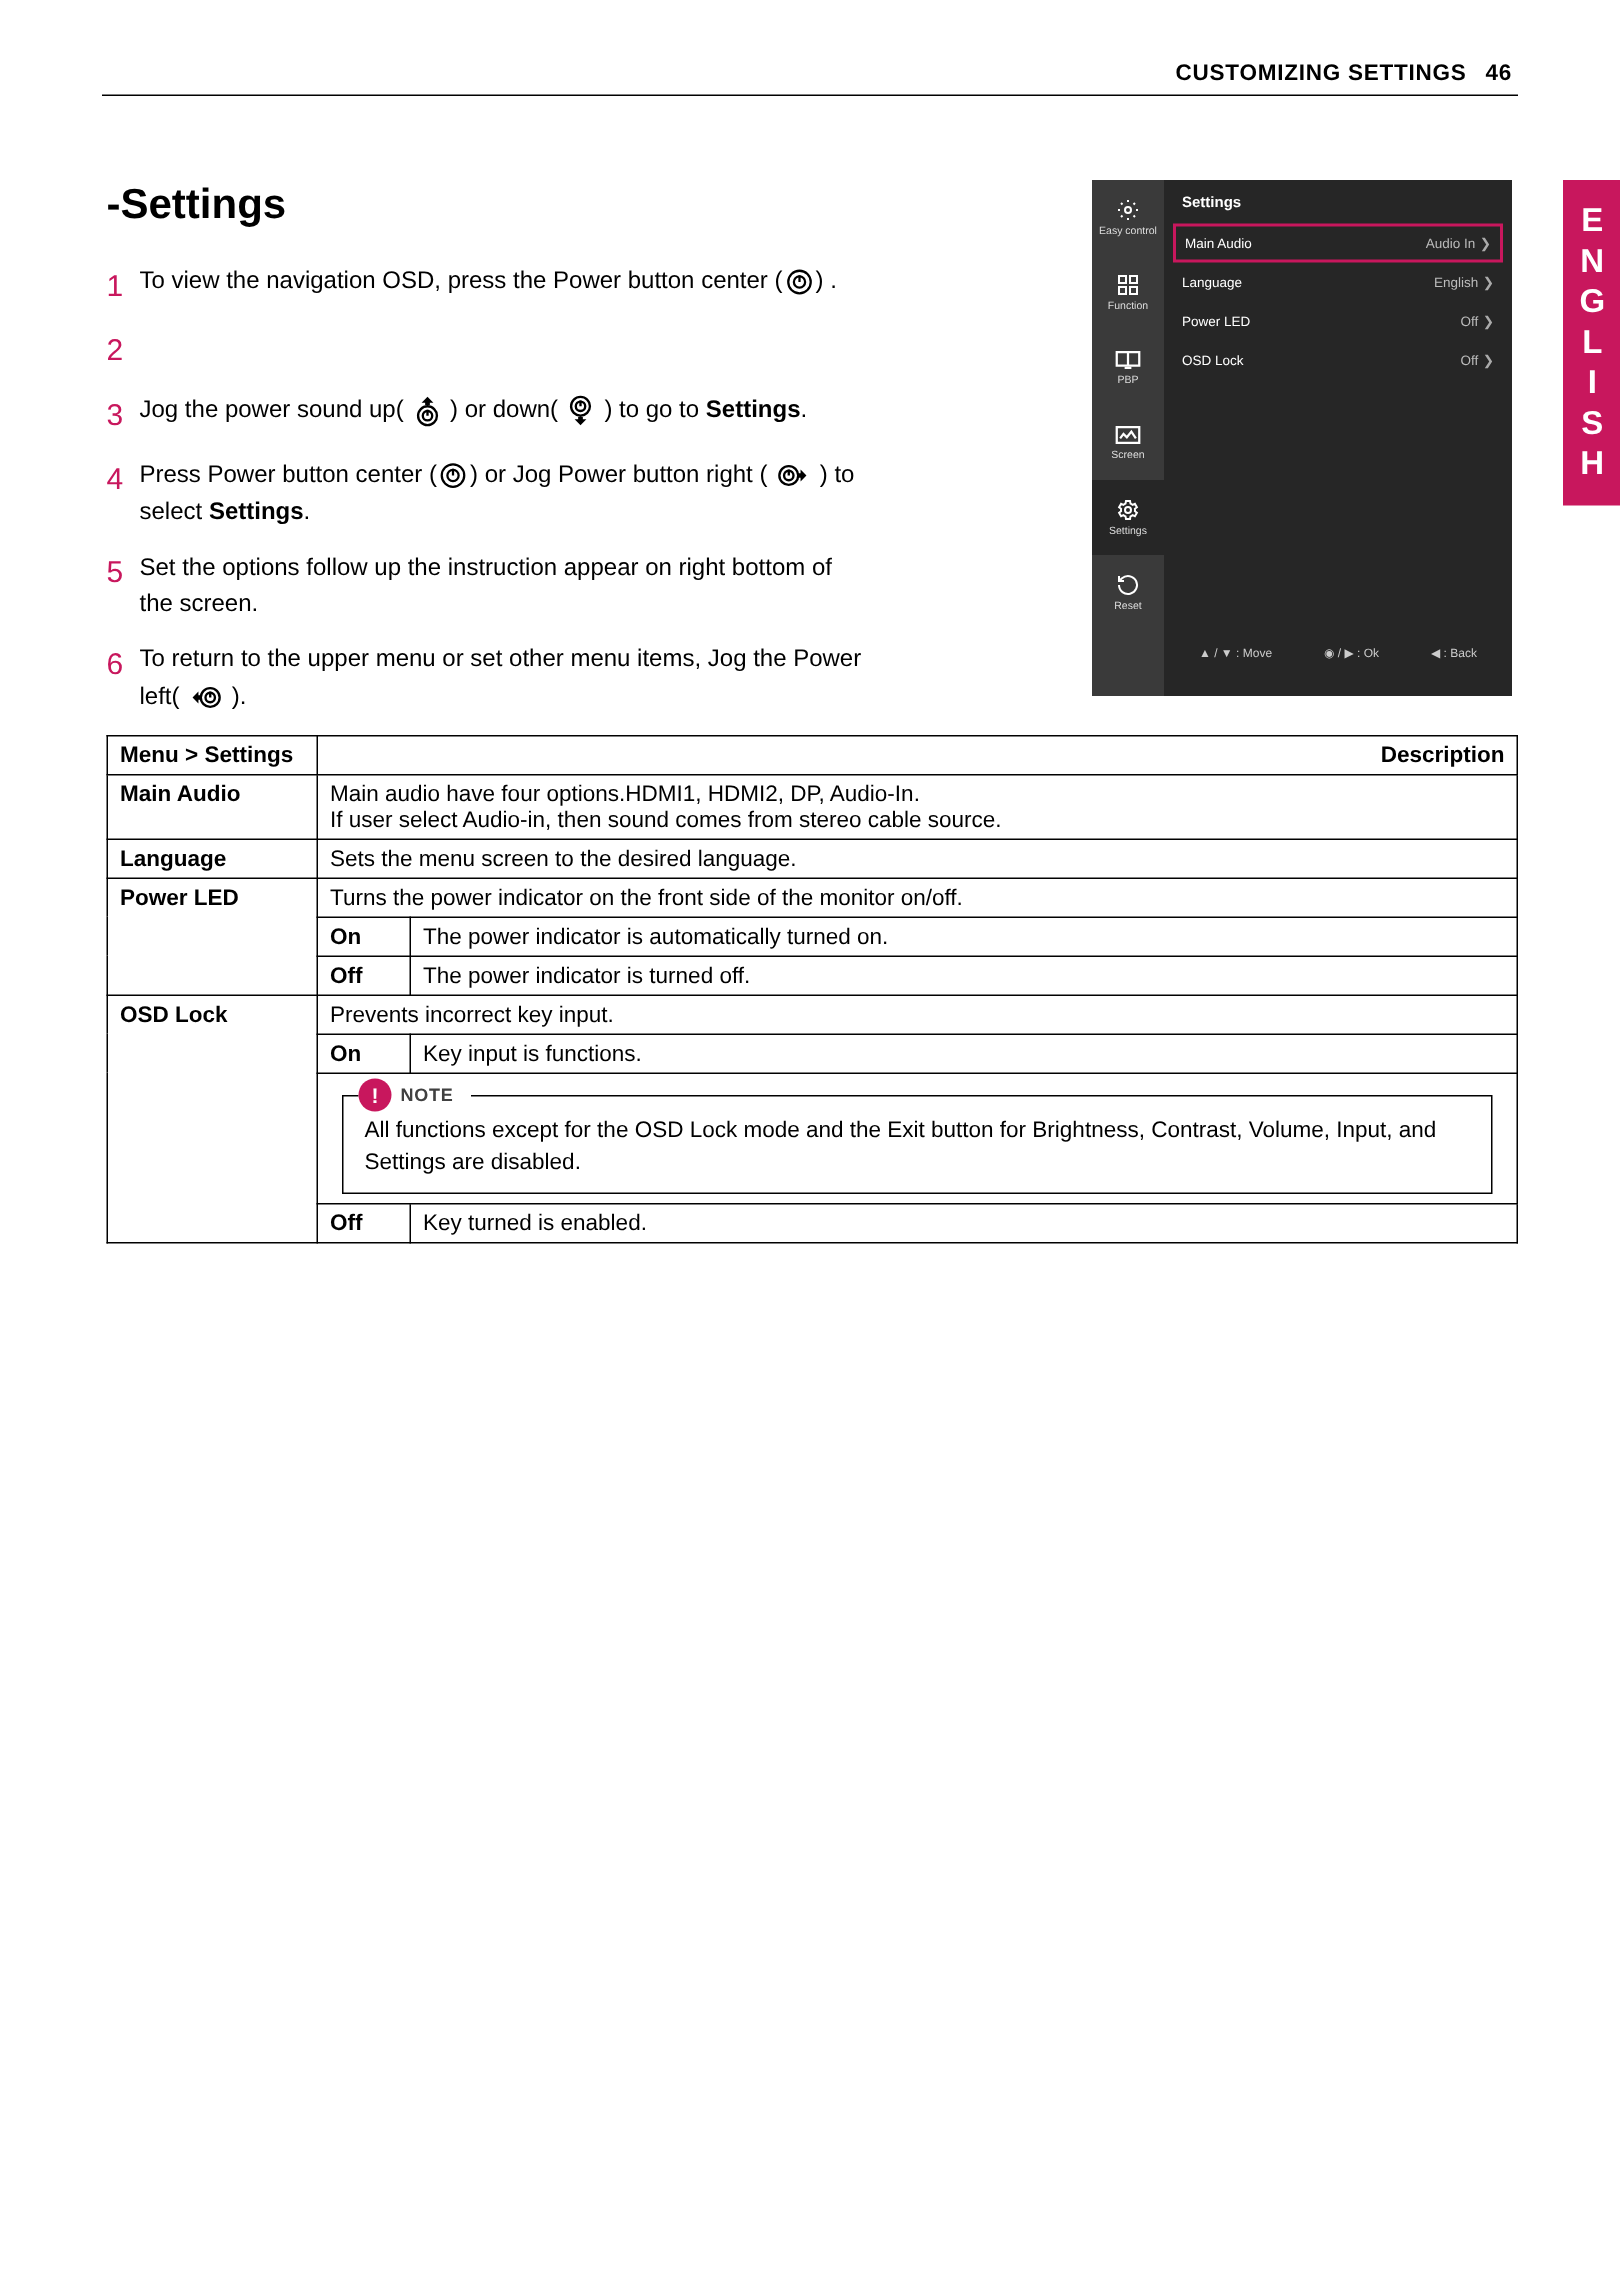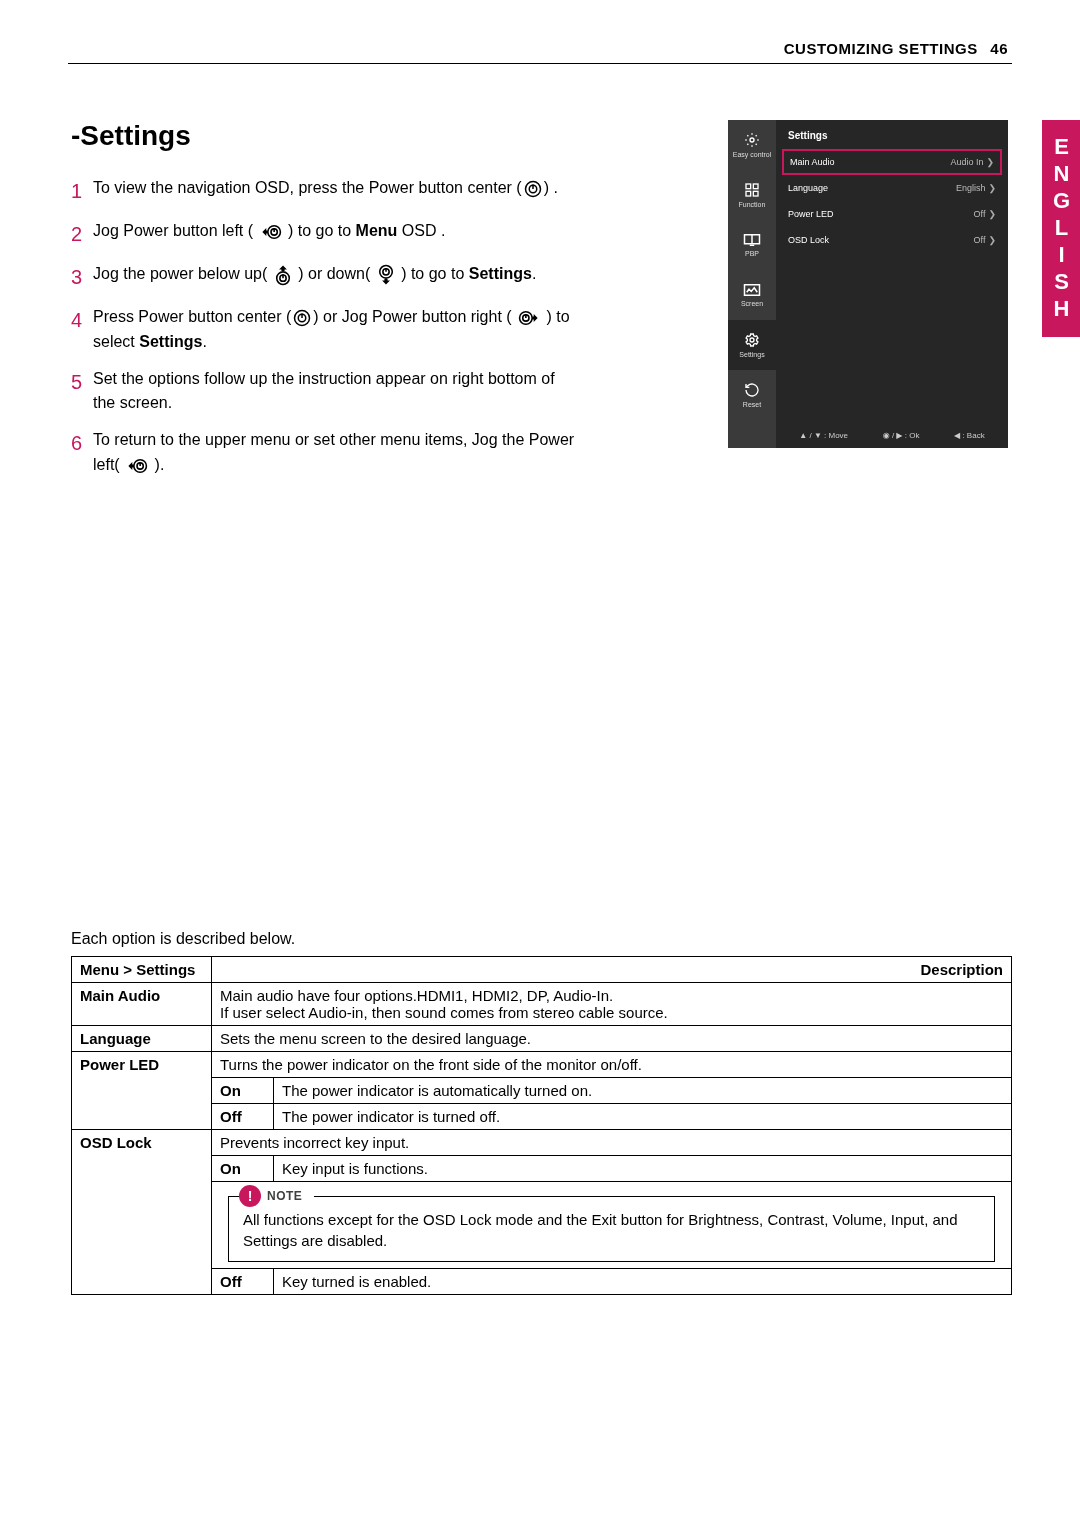--- a/index.html
+++ b/index.html
@@ -106,21 +106,21 @@
   .osd-row.sel {
     border: 2px solid #c8175d;
     margin: 0 6px;
     padding: 6px 6px;
   }
   .osd-row .val { color: #bbb; display:flex; align-items:center; gap:3px;justify-content:flex-end;}
   .osd-footer {
     margin-top: auto;
     display: flex;
     justify-content: space-around;
-    padding: 8px 6px 8px;
+    padding: 8px 6px 24px;
     font-size: 8px;
     color: #ccc;
   }
   .each-desc {
     margin-top: 452px;
     font-size: 16px;
   }
   table.desc {
     width: 100%;
     border-collapse: collapse;
@@ -291,35 +291,25 @@
             <svg width="18" height="18" viewBox="0 0 24 24" fill="none" stroke="#000" stroke-width="2">
               <circle cx="12" cy="12" r="10"></circle>
               <circle cx="12" cy="12" r="5"></circle>
               <line x1="12" y1="6" x2="12" y2="12"></line>
             </svg>
           </span><span>) .</span>
       </span>
     </li>
     <li>
       <span class="num">2</span>
-      <span>
-        <span>Jog Power button left ( </span><span class="power-icon">
-            <svg width="22" height="18" viewBox="0 0 28 22">
-              <path d="M3 11l5-5v3h2v4H8v3z" fill="#000"></path>
-              <circle cx="18" cy="11" r="8" fill="none" stroke="#000" stroke-width="2"></circle>
-              <circle cx="18" cy="11" r="4" fill="none" stroke="#000" stroke-width="2"></circle>
-              <line x1="18" y1="6" x2="18" y2="11" stroke="#000" stroke-width="2"></line>
-            </svg>
-          </span><span> ) to go to </span><b>Menu</b><span> OSD .</span>
-      </span>
     </li>
     <li>
       <span class="num">3</span>
       <span>
-        <span>Jog the power below up(  </span><span class="power-icon">
+        <span>Jog the power sound up(  </span><span class="power-icon">
             <svg width="18" height="22" viewBox="0 0 22 28">
               <path d="M11 2l5 5h-3v2h-4V7H6z" fill="#000"></path>
               <circle cx="11" cy="18" r="8" fill="none" stroke="#000" stroke-width="2"></circle>
               <circle cx="11" cy="18" r="4" fill="none" stroke="#000" stroke-width="2"></circle>
               <line x1="11" y1="13" x2="11" y2="18" stroke="#000" stroke-width="2"></line>
             </svg>
           </span><span>  ) or down(  </span><span class="power-icon">
             <svg width="18" height="22" viewBox="0 0 22 28">
               <circle cx="11" cy="10" r="8" fill="none" stroke="#000" stroke-width="2"></circle>
               <circle cx="11" cy="10" r="4" fill="none" stroke="#000" stroke-width="2"></circle>
@@ -360,21 +350,20 @@
               <path d="M3 11l5-5v3h2v4H8v3z" fill="#000"></path>
               <circle cx="18" cy="11" r="8" fill="none" stroke="#000" stroke-width="2"></circle>
               <circle cx="18" cy="11" r="4" fill="none" stroke="#000" stroke-width="2"></circle>
               <line x1="18" y1="6" x2="18" y2="11" stroke="#000" stroke-width="2"></line>
             </svg>
           </span><span>  ).</span>
       </span>
     </li>
   </ol>
 
-  <p class="each-desc">Each option is described below.</p>
 
   <table class="desc">
     <thead>
       <tr>
         <th>Menu &gt; Settings</th>
         <th colspan="2" style="text-align:right">Description</th>
       </tr>
     </thead>
     <tbody>
       <tr>

